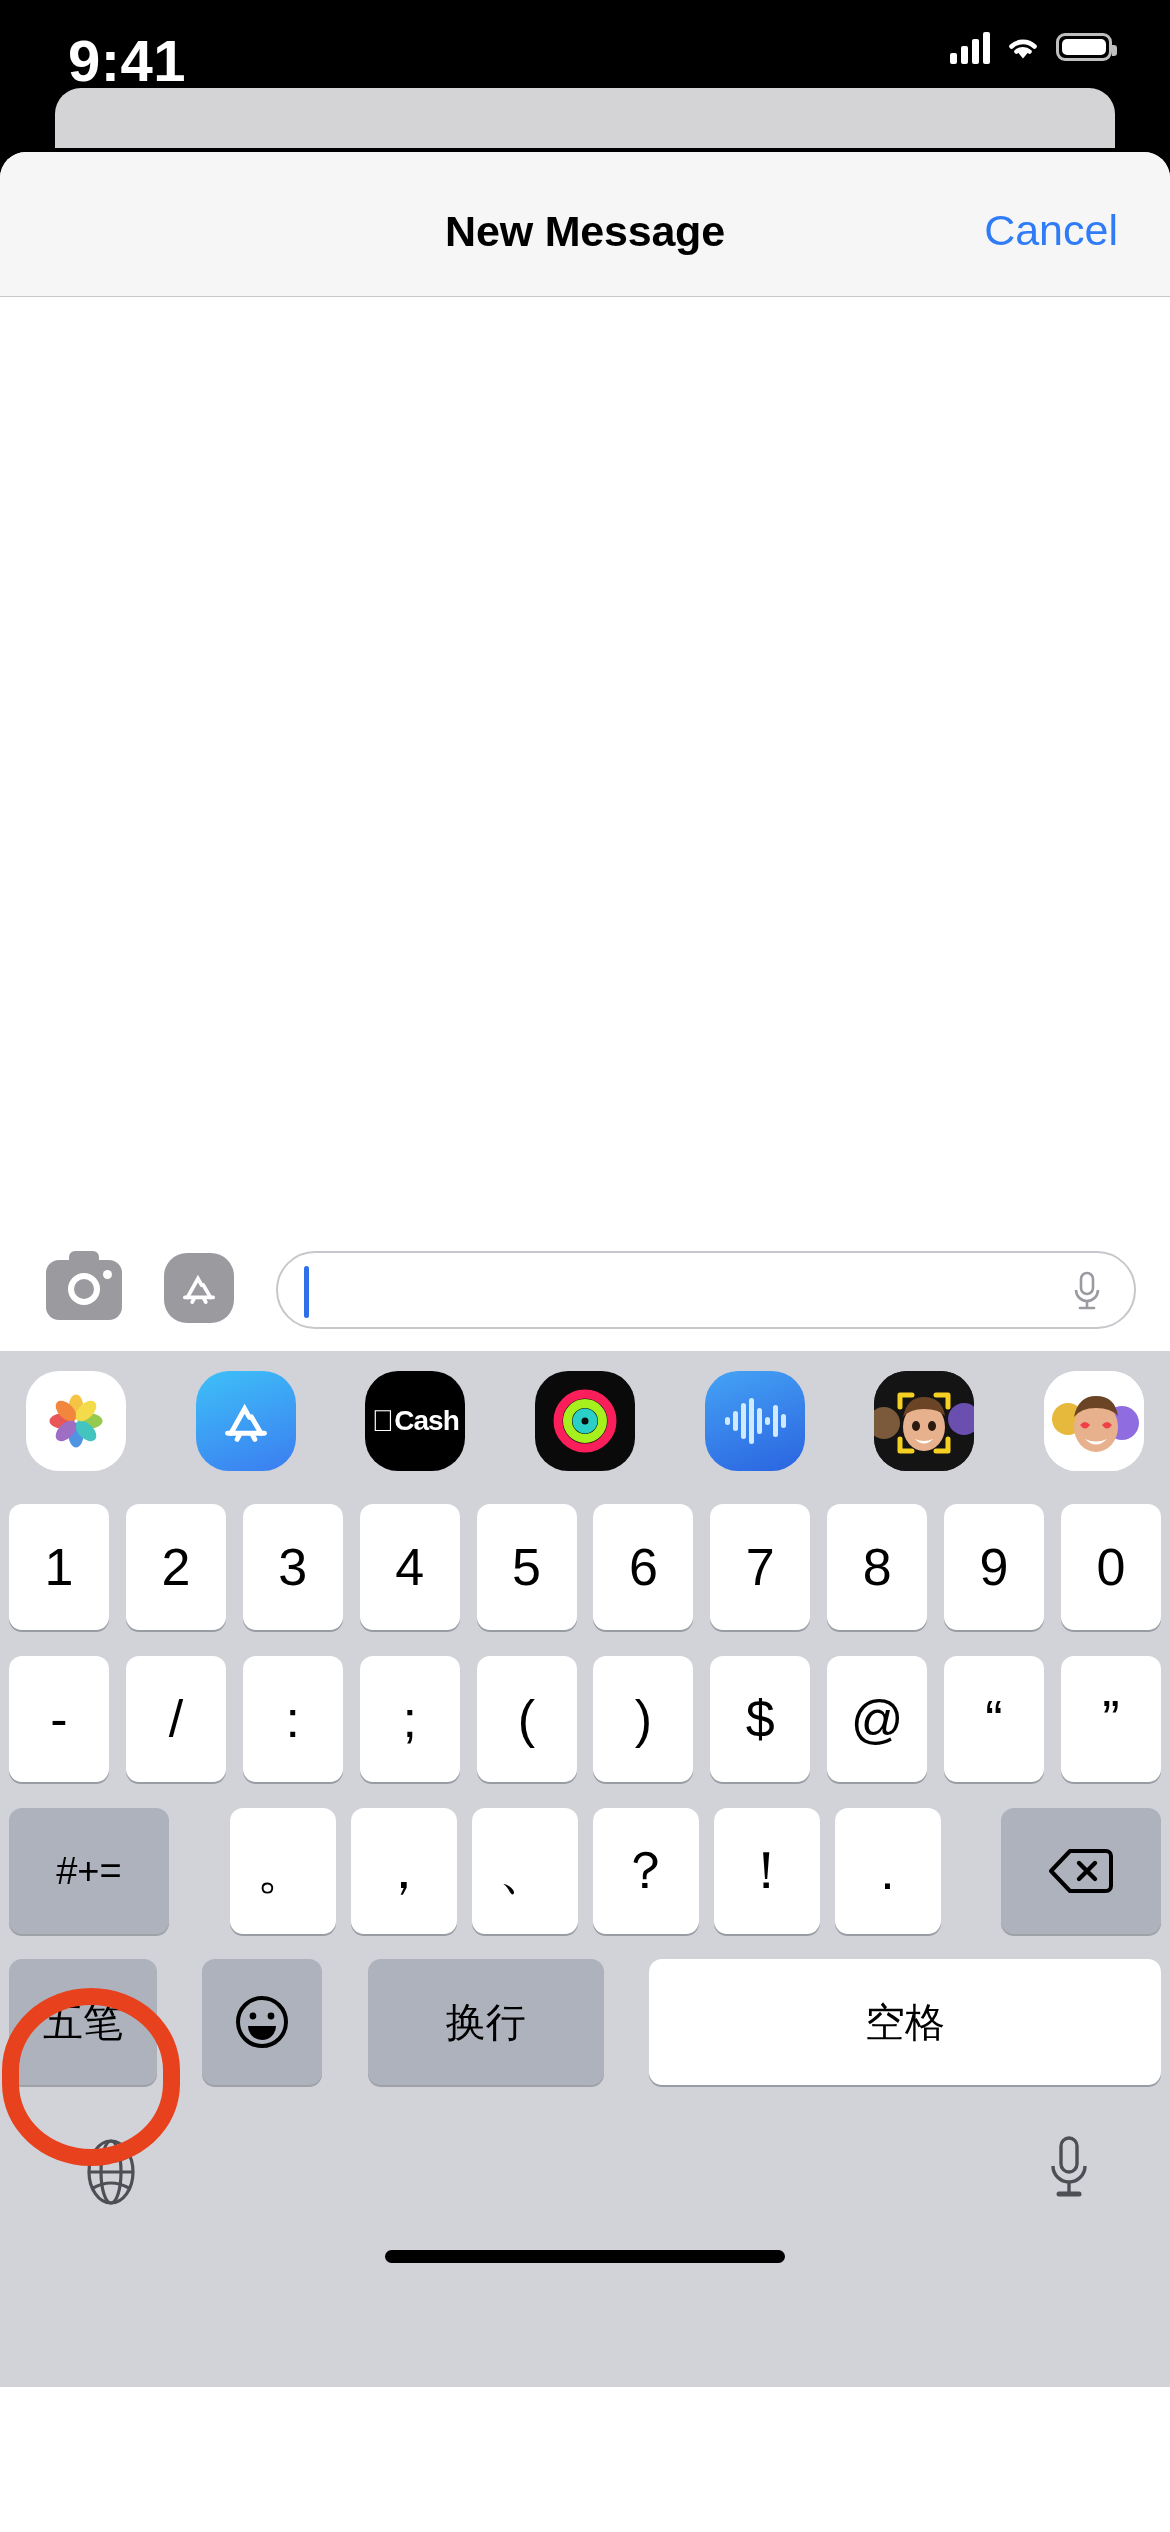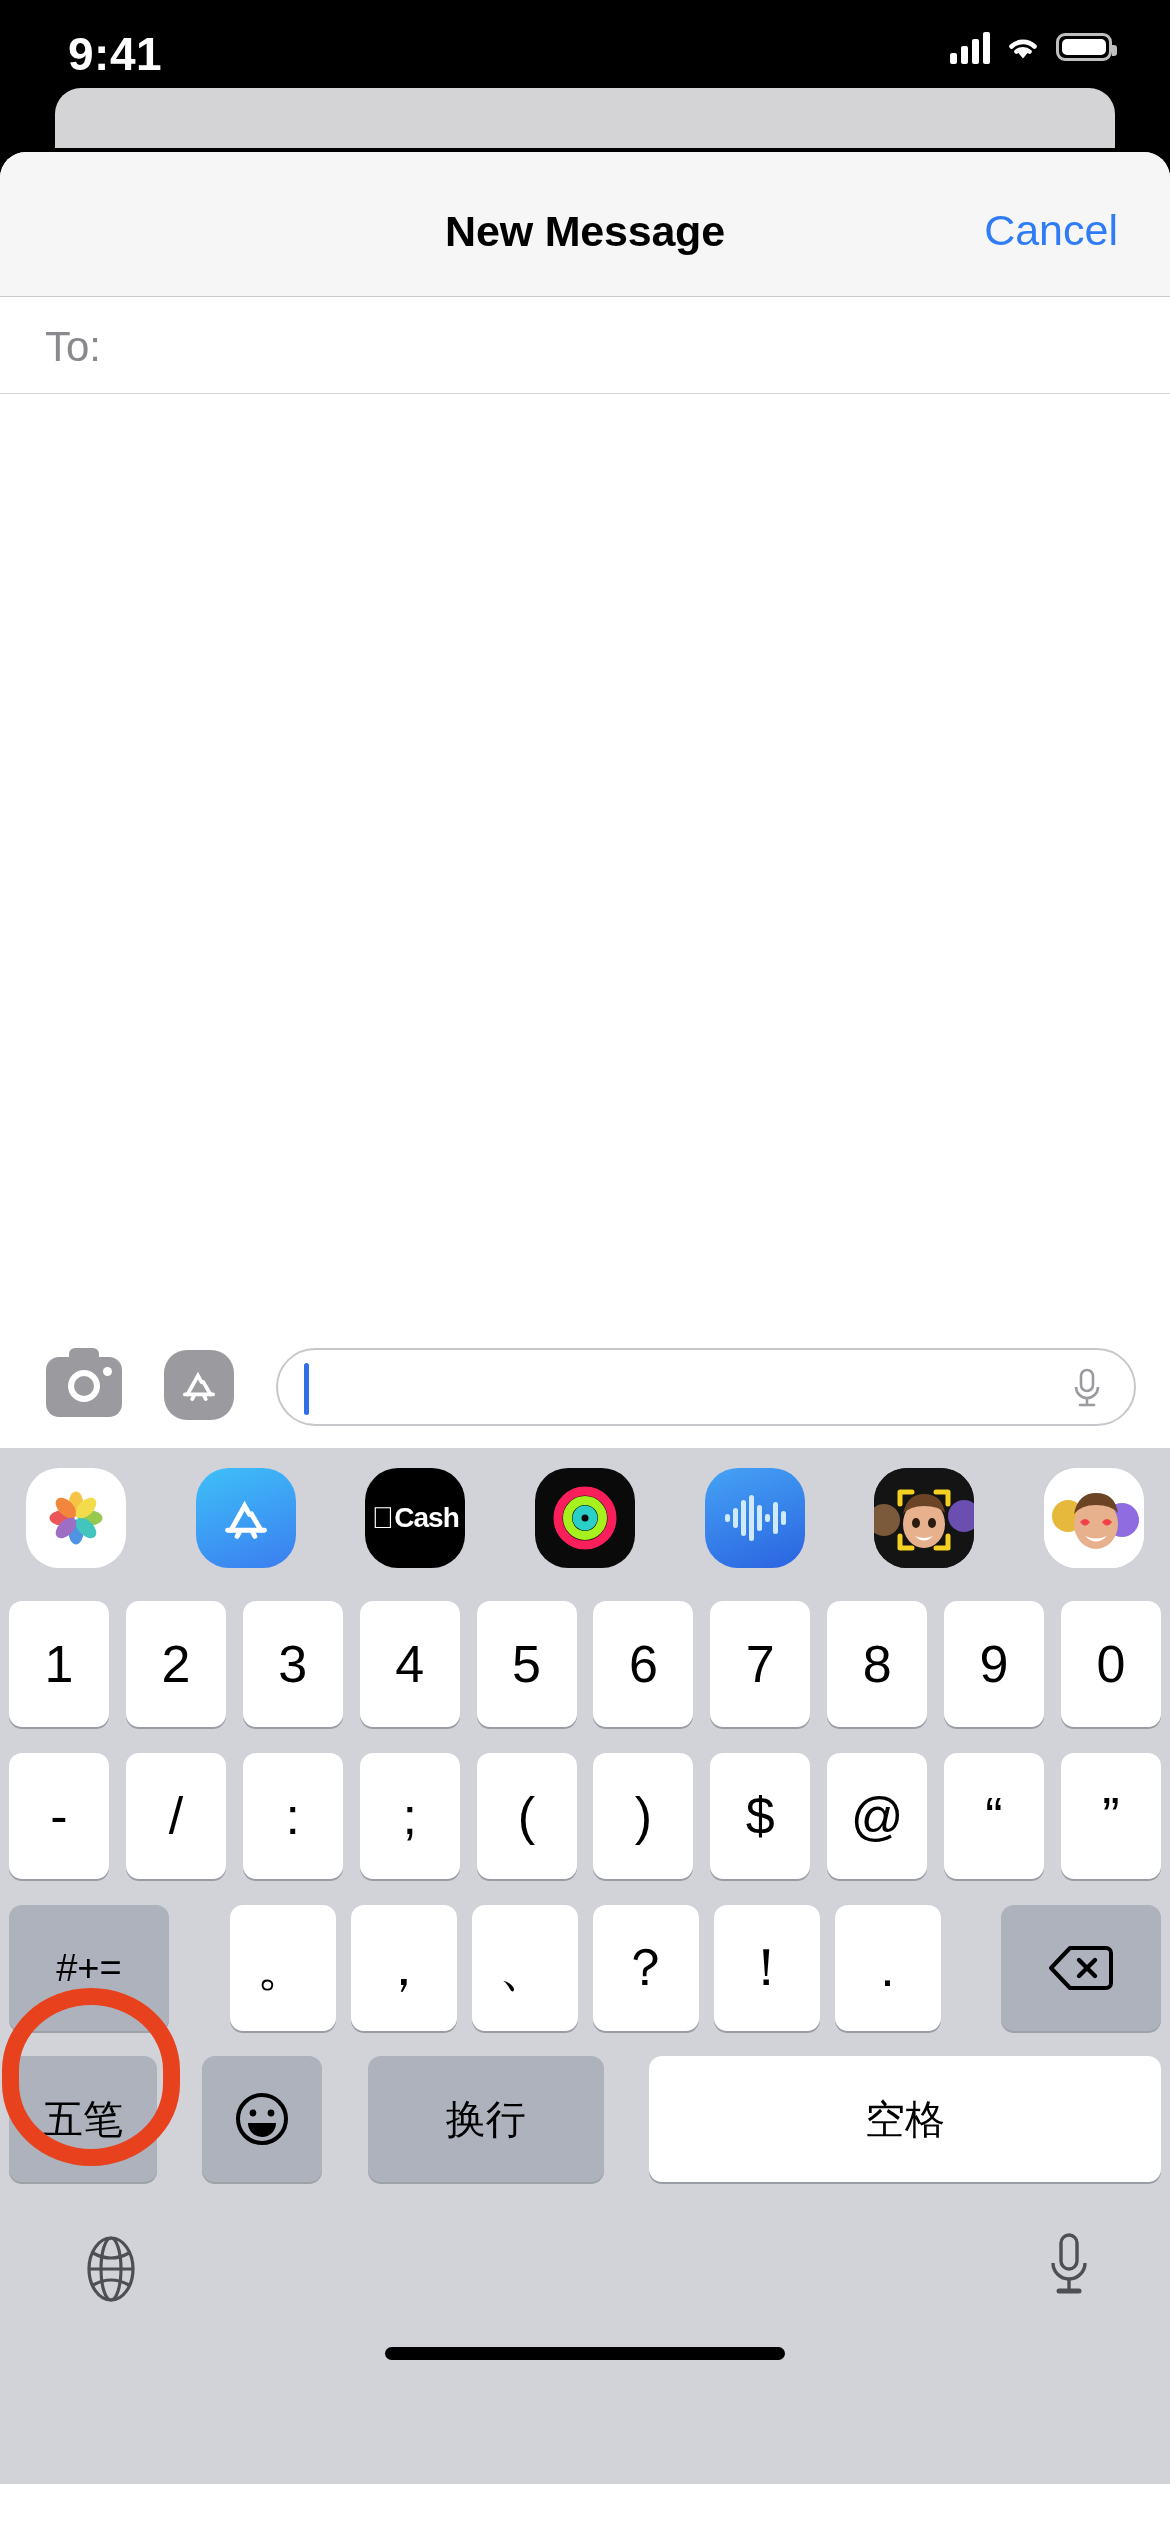--- a/index.html
+++ b/index.html
@@ -11,21 +11,21 @@
   }
   #screen { position:relative; width:1170px; height:2532px; background:#000; }
 
   
   .statusbar {
     position:absolute; top:0; left:0; width:1170px; height:100px;
     background:#000; color:#fff;
   }
   .sb-time {
     position:absolute; left:68px; top:27px;
-    font-size:46px; font-weight:600; letter-spacing:0.5px; color:#fff;
+    font-size:58px; font-weight:600; letter-spacing:0.5px; color:#fff;
   }
   .sb-right { position:absolute; right:58px; top:30px; display:flex; align-items:center; gap:13px; }
   .sb-cell { display:flex; align-items:flex-end; gap:4px; height:34px; }
   .sb-cell i { display:block; width:7px; background:#fff; border-radius:2px; }
   .sb-cell i:nth-child(1){ height:11px; }
   .sb-cell i:nth-child(2){ height:18px; }
   .sb-cell i:nth-child(3){ height:25px; }
   .sb-cell i:nth-child(4){ height:32px; }
   .sb-batt {
     width:56px; height:28px; border:3px solid rgba(255,255,255,.75);
@@ -219,23 +219,20 @@
 
   <div class="sheet-behind"></div>
 
   <div class="sheet">
 
     <div class="navbar">
       <div class="nav-title">New Message</div>
       <div class="nav-cancel">Cancel</div>
     </div>
 
-    <div class="tofield">
-      <div class="to-label">To:</div>
-    </div>
 
     <div class="convo"></div>
 
     <div class="inputbar">
       <div class="camera-btn">
         <span class="camera-dot"></span>
       </div>
       <div class="appstore-btn">
         <div class="edge"></div>
         <div class="sq">

